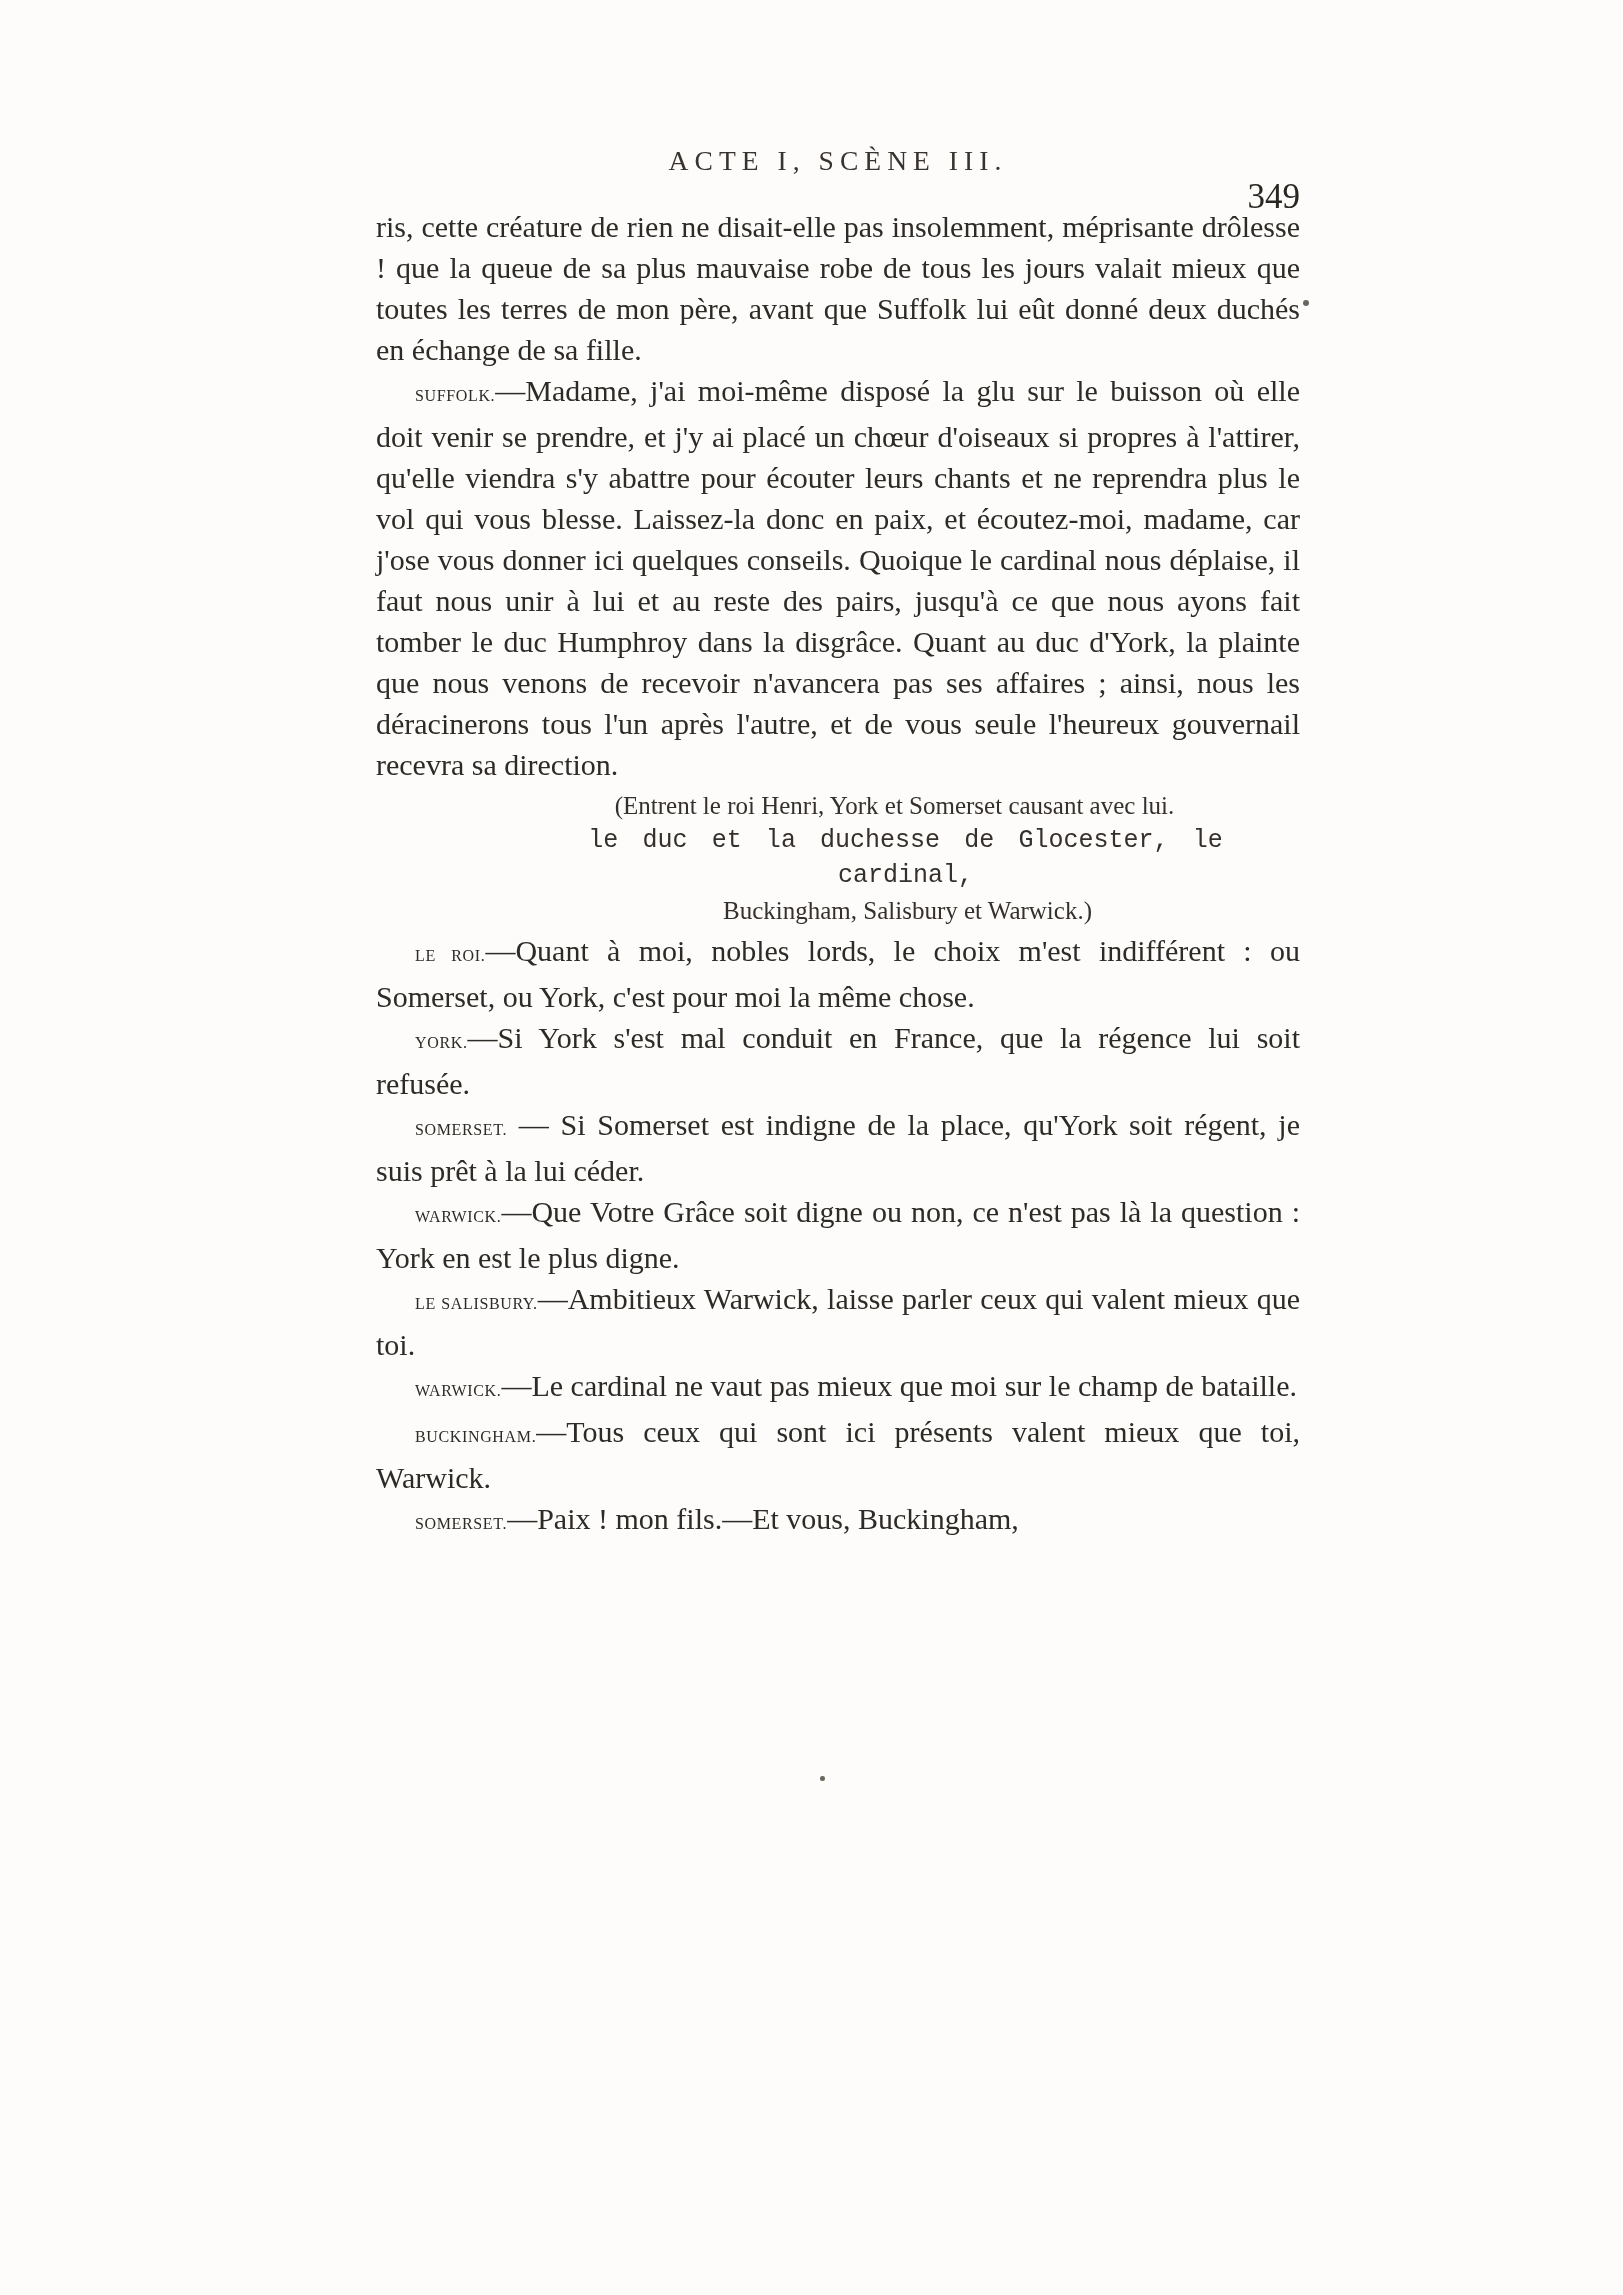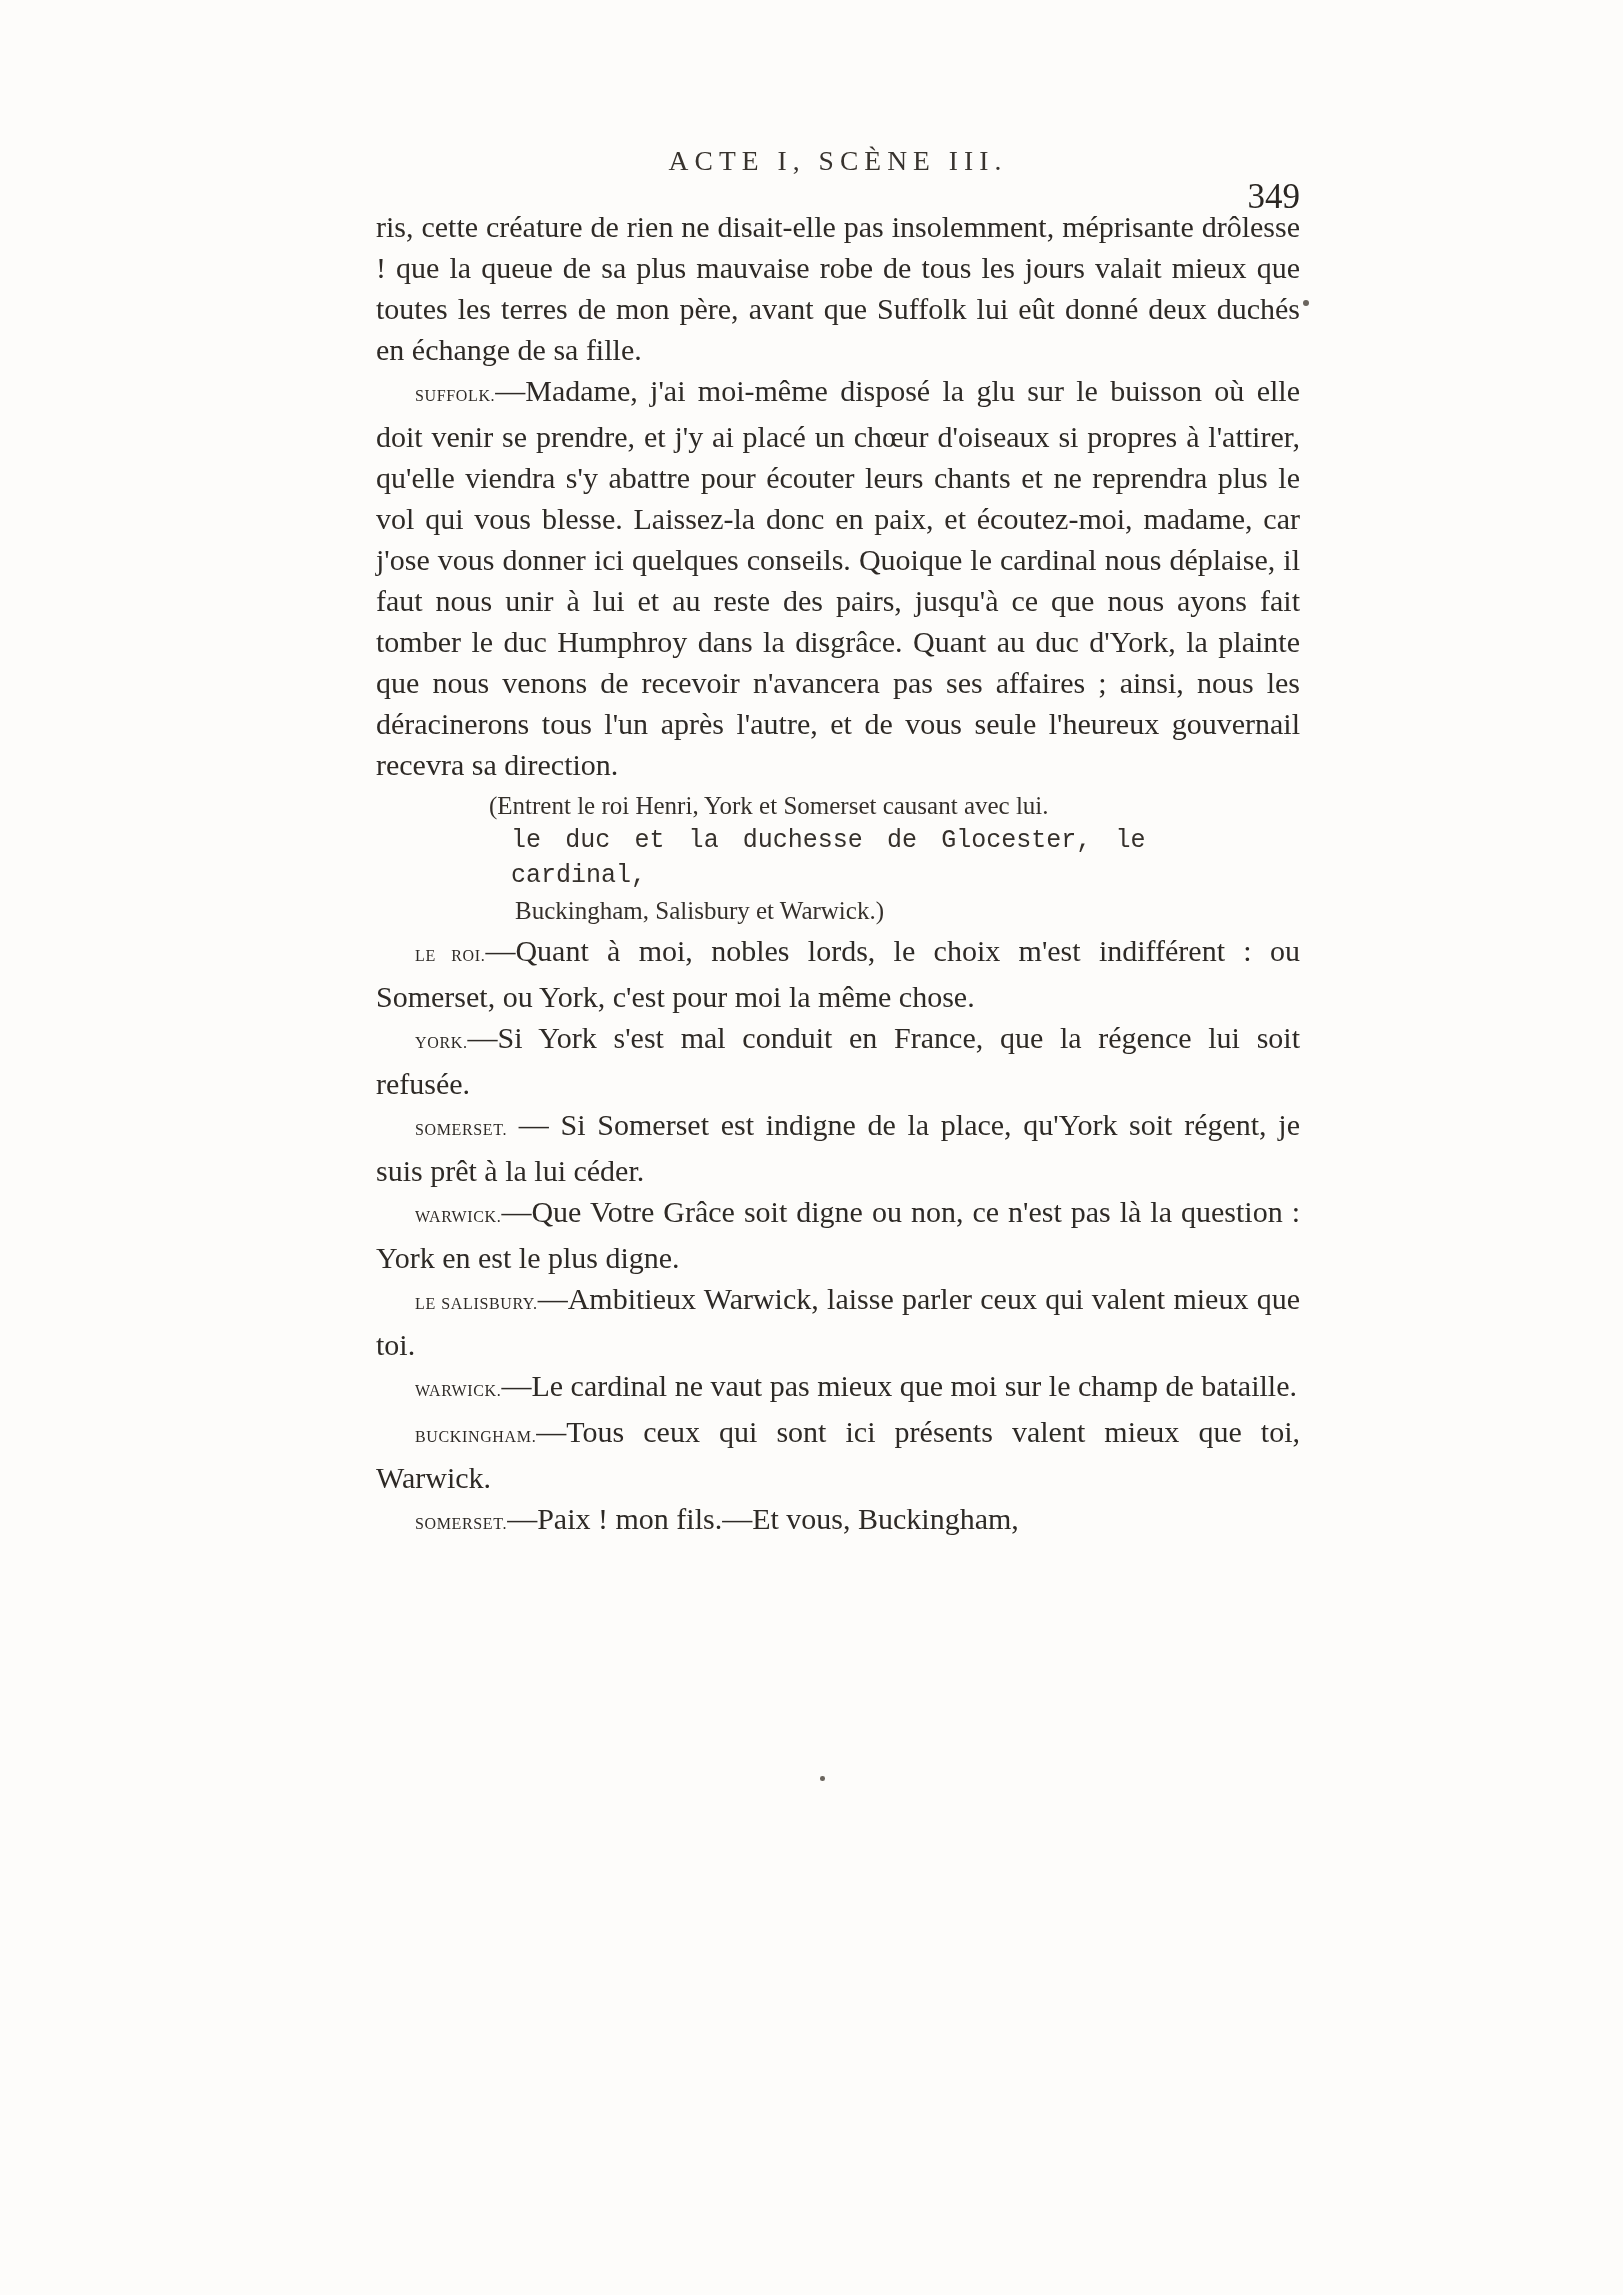--- a/index.html
+++ b/index.html
@@ -62,20 +62,21 @@
   }
   .speaker {
     font-size: 16px;
     letter-spacing: 0.04em;
   }
   .stage-direction {
     margin: 2.6px 0 2.6px 113px;
     font-size: 25px;
     line-height: 35px;
     color: #35302b;
+    text-align: center;
   }
   .sd-line-1 { padding-left: 0; }
   .sd-line-2 { padding-left: 22px; word-spacing: 9.2px; font-family: Liberation Mono, monospace; }
   .sd-line-3 { padding-left: 26px; }
   .artifact {
     position: absolute;
     background: #6b655e;
     border-radius: 50%;
   }
   .artifact-right {

